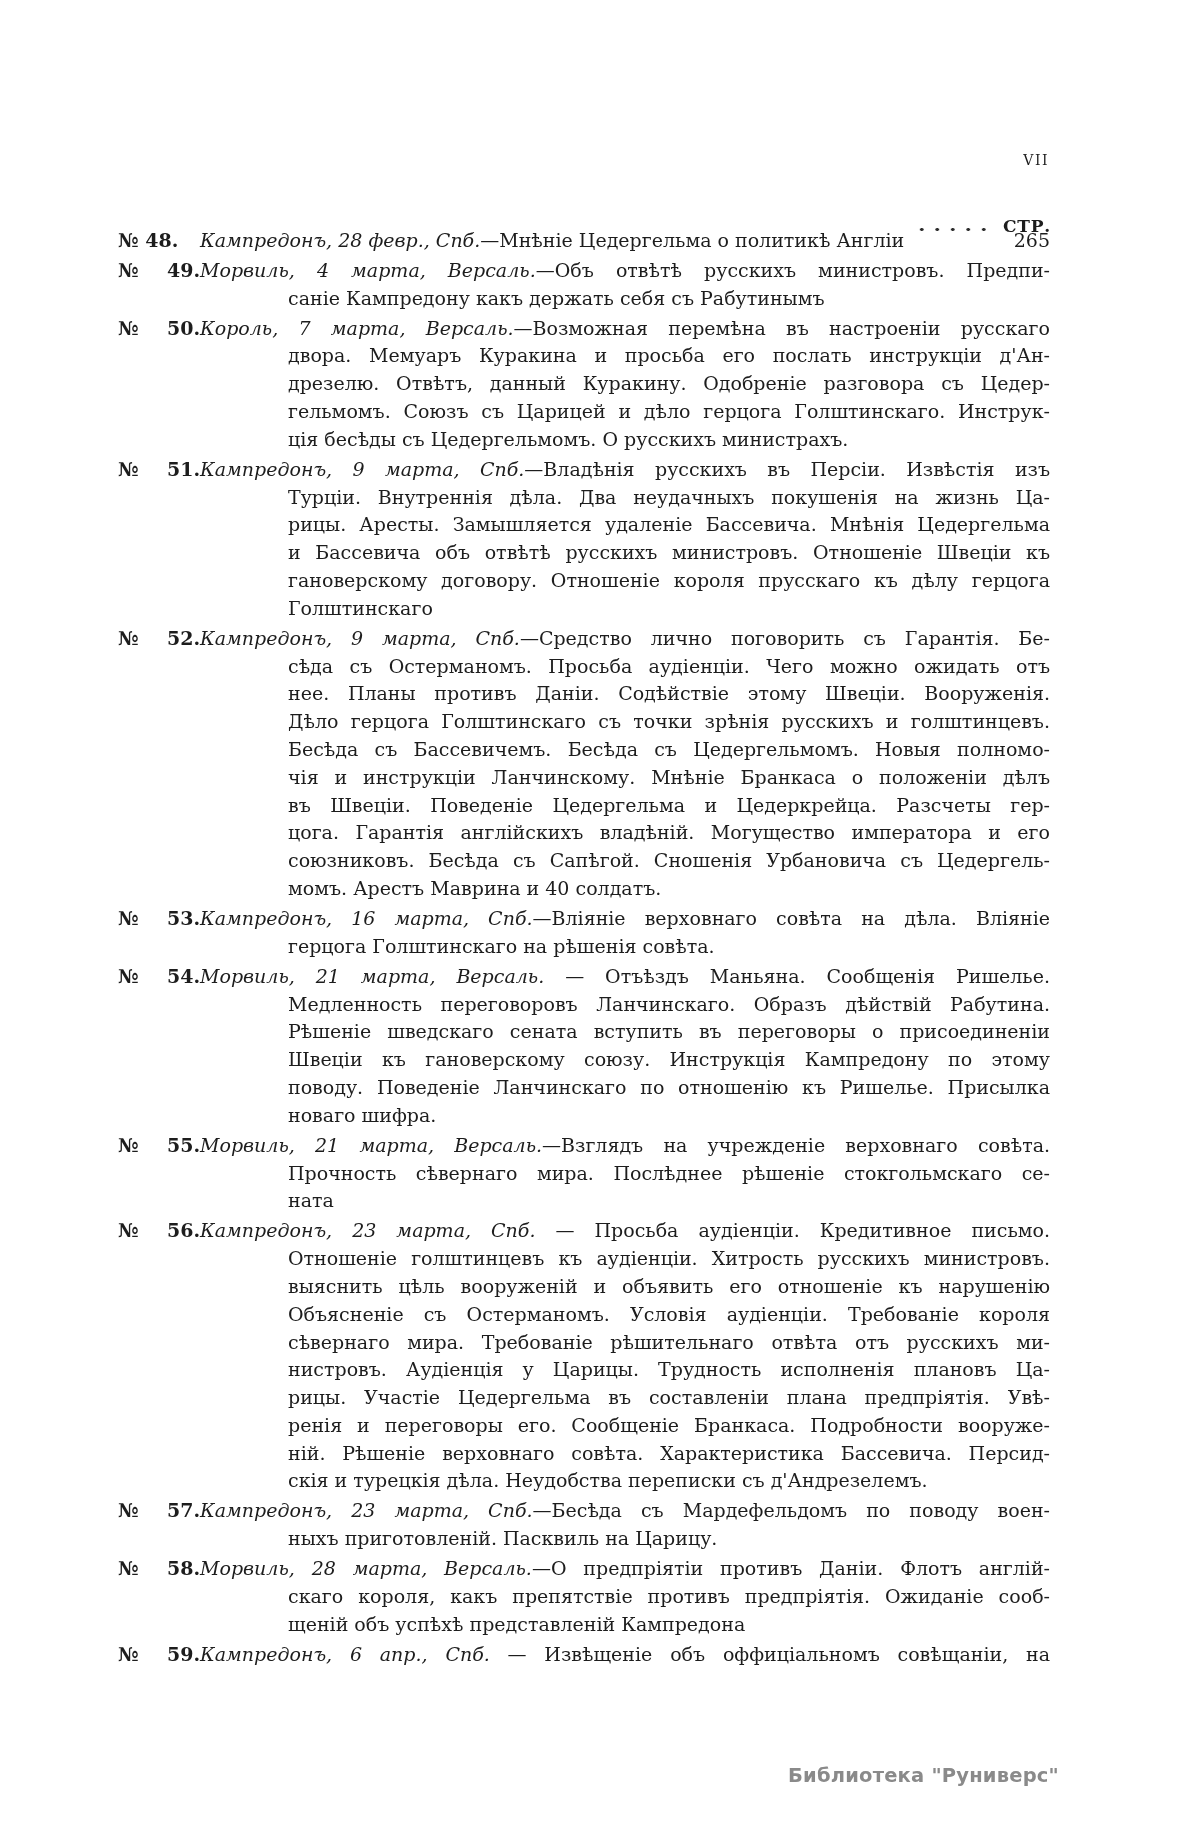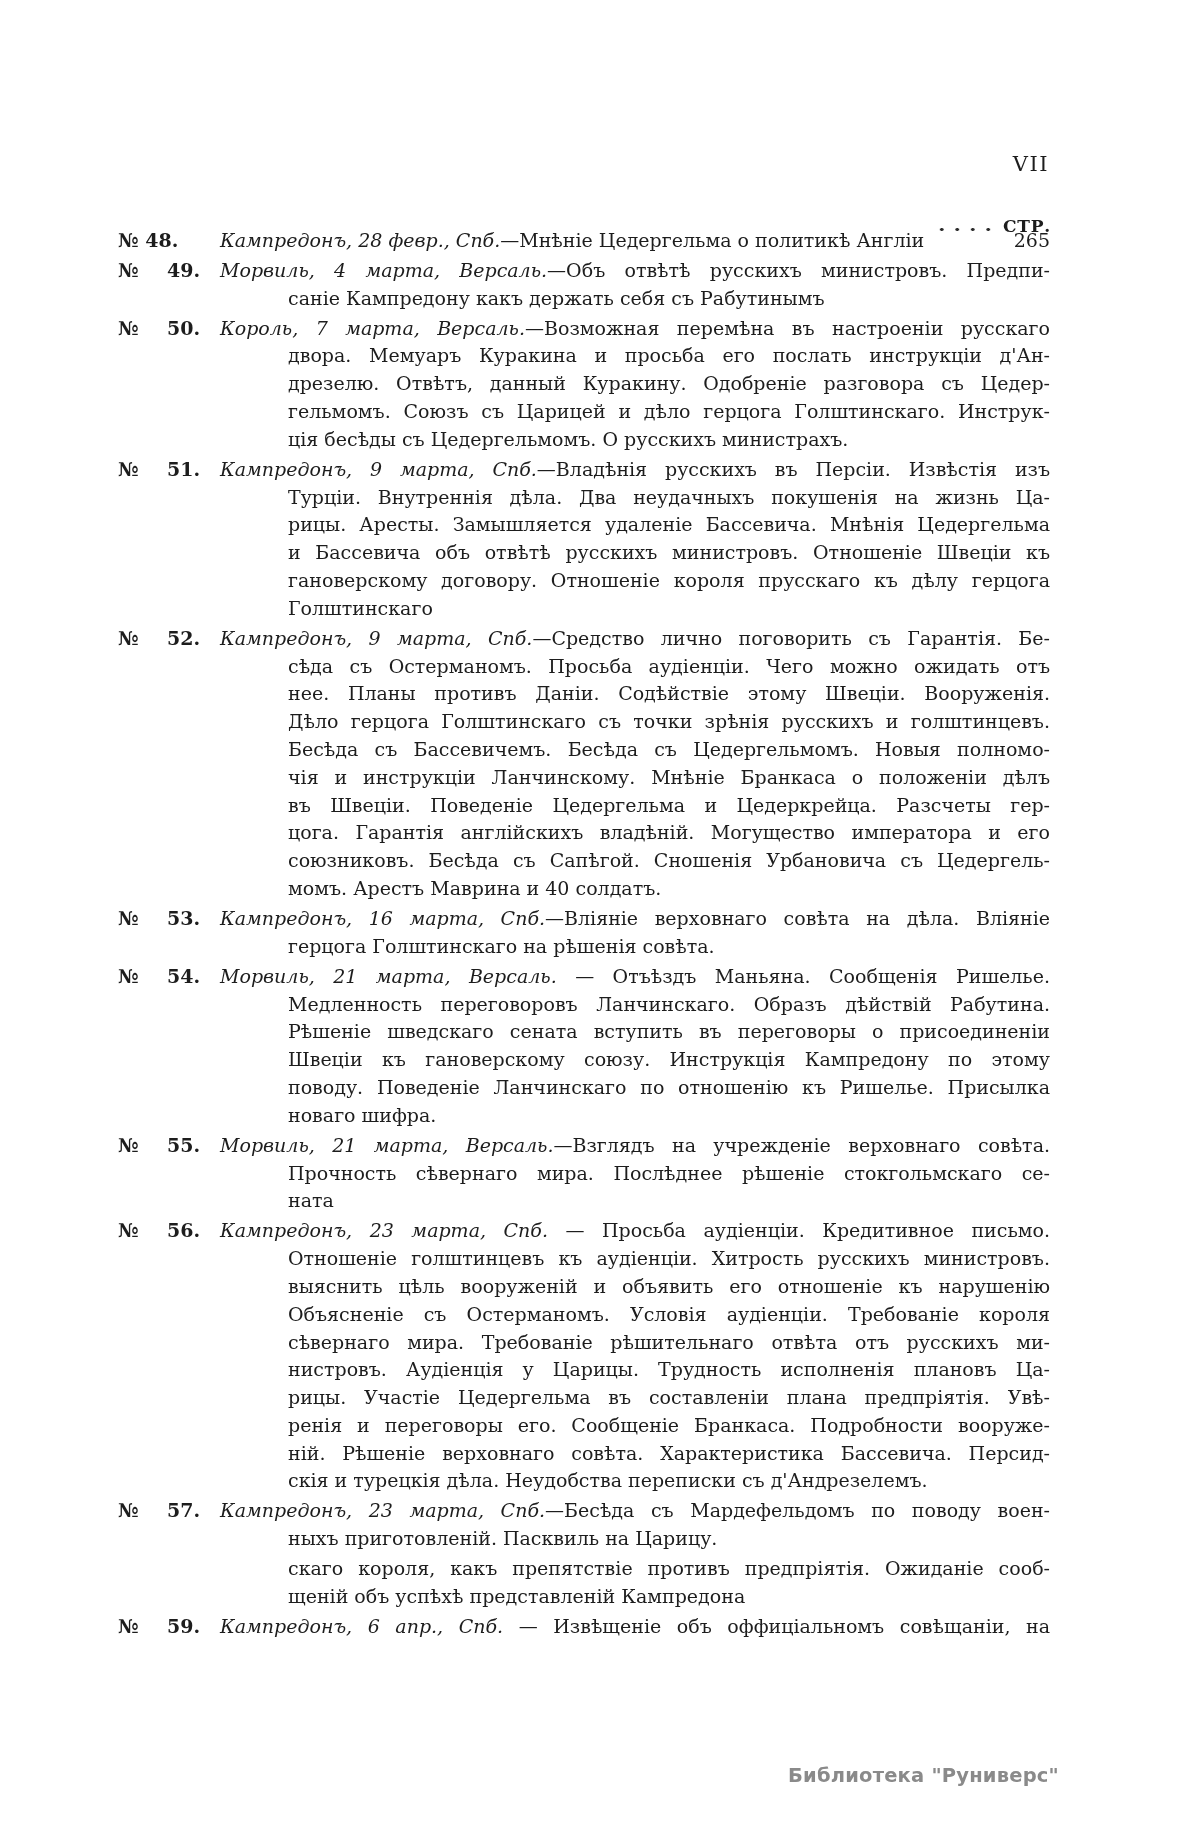--- a/index.html
+++ b/index.html
@@ -6,42 +6,42 @@
   .page {
     position:relative;
     width:1199px; height:1832px;
     background:#ffffff;
     color:#1d1d1d;
     font-family:"DejaVu Serif","Liberation Serif",serif;
     overflow:hidden;
   }
   .folio {
     position:absolute; top:152px; right:150px;
-    font-size:21px; letter-spacing:1.5px; font-weight:500;
+    font-size:14px; letter-spacing:1.5px; font-weight:500;
   }
   .col-header {
     position:absolute; top:216px; right:148px;
     font-size:17px; letter-spacing:0.8px; font-weight:600;
   }
   .toc {
     position:absolute; left:118px; top:227px; width:932px;
     font-size:19px;
   }
   .entry { margin-bottom:2px; }
   .line { line-height:27.8px; max-height:28px; overflow:hidden; }
   .jl { text-align:justify; text-align-last:justify; }
   .cont { padding-left:170px;flex-direction:column; }
   .lastline { display:flex; align-items:flex-start; max-height:28px; overflow:hidden; }
   .lastline .txt { flex:0 0 auto; white-space:pre; }
   .num {
     display:inline-block; width:82px;
     font-weight:bold; font-style:normal;
   }
   .lastline .num { flex:0 0 82px; }
-  .head { font-style:italic;margin-left:20px; }
+  .head { font-style:italic; }
   .dots {
     flex:1 1 auto; height:5px;
     margin:0 14px 0 10px;
     background-image:radial-gradient(circle, #2b2b2b 1.5px, rgba(0,0,0,0) 1.9px);
     background-size:15.5px 5px;
     background-position:left center;
     background-repeat:repeat-x;
   }
   .pagenum { flex:0 0 auto; min-width:40px; text-align:right; }
   .watermark {
@@ -161,20 +161,21 @@
       </div>
       <div class="entry">
         <div class="line jl"><span class="num">№ 57.</span><span class="head">Кампредонъ, 23 марта, Спб.</span><span class="rest">—Бесѣда съ Мардефельдомъ по поводу воен-</span></div>
         <div class="lastline cont line">
           <span class="txt">ныхъ приготовленій. Пасквиль на Царицу.</span>
           <span class="dots"></span>
           <span class="pagenum">163</span>
         </div>
       </div>
       <div class="entry">
+        <div class="line jl"><span class="num">№ 58.</span><span class="head">Морвиль, 28 марта, Версаль.</span><span class="rest">—О предпріятіи противъ Даніи. Флотъ англій-</span></div>
         <div class="line jl cont">скаго короля, какъ препятствіе противъ предпріятія. Ожиданіе сооб-</div>
         <div class="lastline cont line">
           <span class="txt">щеній объ успѣхѣ представленій Кампредона</span>
           <span class="dots"></span>
           <span class="pagenum">308</span>
         </div>
       </div>
       <div class="entry">
         <div class="line jl"><span class="num">№ 59.</span><span class="head">Кампредонъ, 6 апр., Спб.</span><span class="rest"> — Извѣщеніе объ оффиціальномъ совѣщаніи, на</span></div>
       </div>

